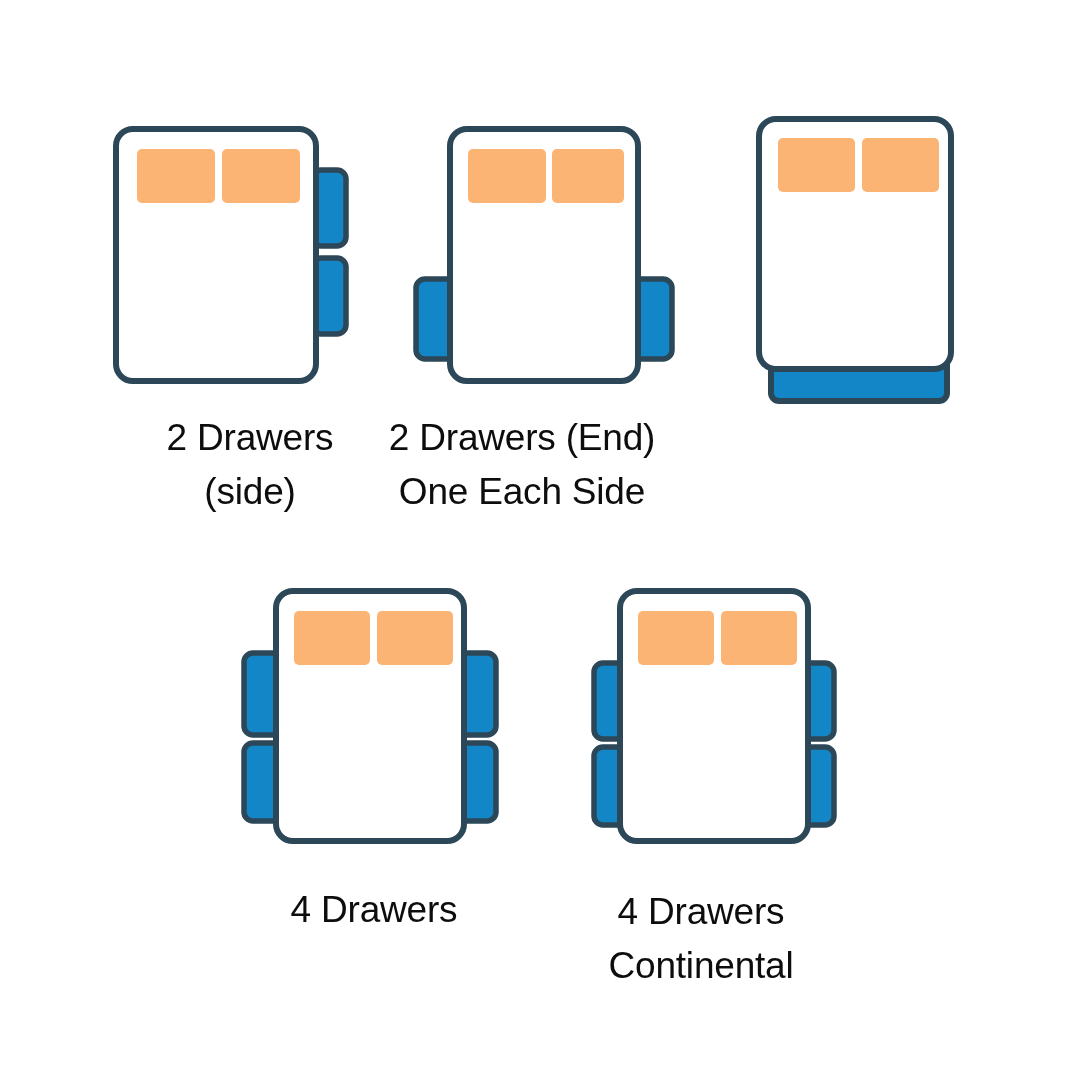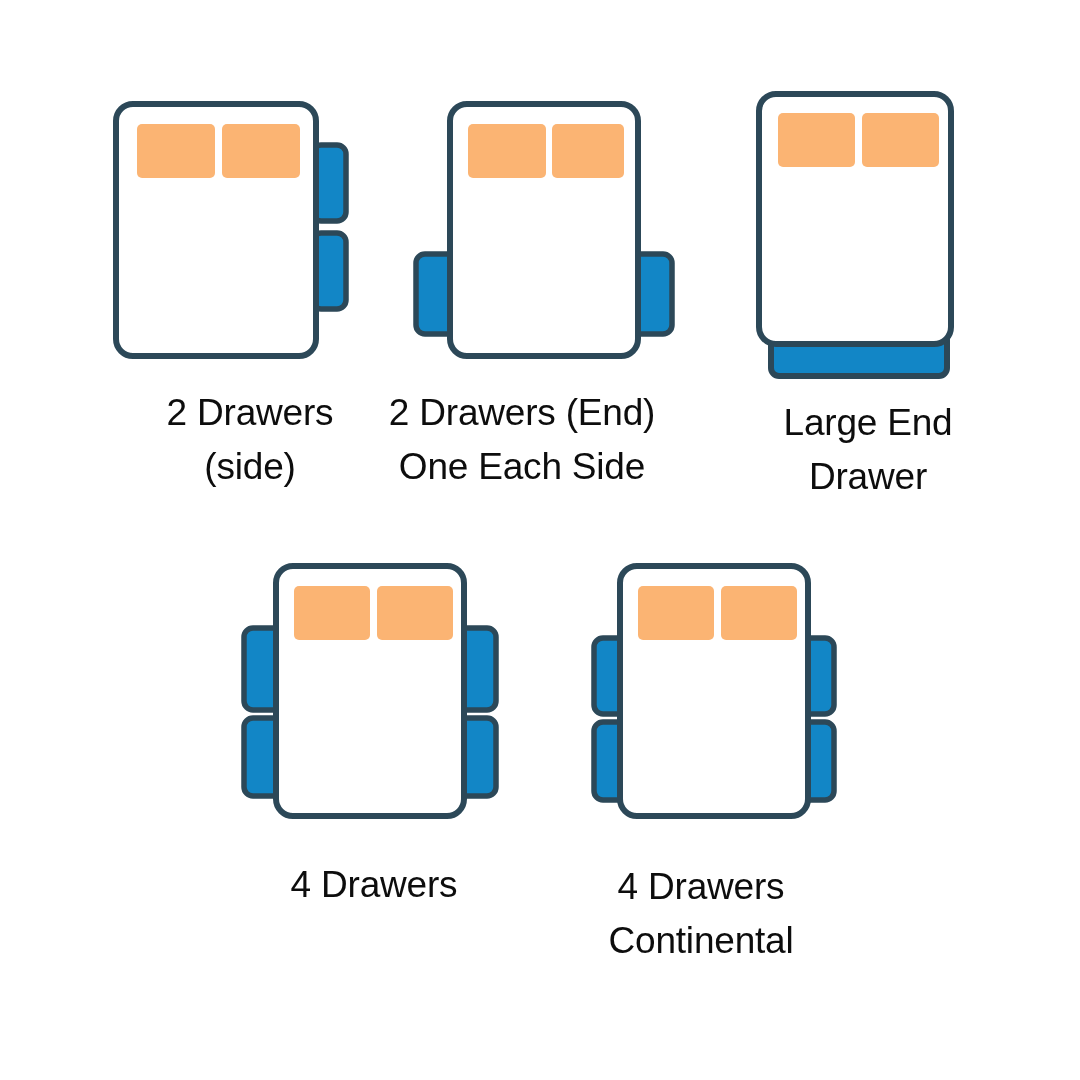--- a/index.html
+++ b/index.html
@@ -11,20 +11,21 @@
     width: 1080px;
     height: 1080px;
     font-family: "Liberation Sans", sans-serif;
     overflow: hidden;
   }
   #canvas {
     position: relative;
     width: 1080px;
     height: 850px;
     background: #ffffff;
+    margin-top: 25px;
   }
   .bed-card {
     position: absolute;
   }
   .bed-svg {
     display: block;
   }
   .bed-label {
     position: absolute;
     text-align: center;
@@ -82,22 +83,20 @@
     <svg class="bed-svg" width="212" height="300" viewBox="0 0 212 300">
 
       <rect x="19" y="248" width="176" height="44" rx="8" fill="#1286C6" stroke="#2C4858" stroke-width="6"></rect>
 
       <rect x="7" y="10" width="192" height="250" rx="17" fill="#FFFFFF" stroke="#2C4858" stroke-width="6"></rect>
 
       <rect x="26" y="29" width="77" height="54" rx="5" fill="#FBB473"></rect>
       <rect x="110" y="29" width="77" height="54" rx="5" fill="#FBB473"></rect>
     </svg>
   </div>
-  <div class="bed-label lbl-3">Large End
-Drawer</div>
 
   <div class="bed-card" style="left:240px; top:558px;">
     <svg class="bed-svg" width="260" height="264" viewBox="0 0 260 264">
 
       <rect x="4" y="70" width="40" height="82" rx="9" fill="#1286C6" stroke="#2C4858" stroke-width="5.5"></rect>
       <rect x="4" y="160" width="40" height="78" rx="9" fill="#1286C6" stroke="#2C4858" stroke-width="5.5"></rect>
 
       <rect x="216" y="70" width="40" height="82" rx="9" fill="#1286C6" stroke="#2C4858" stroke-width="5.5"></rect>
       <rect x="216" y="160" width="40" height="78" rx="9" fill="#1286C6" stroke="#2C4858" stroke-width="5.5"></rect>
 

